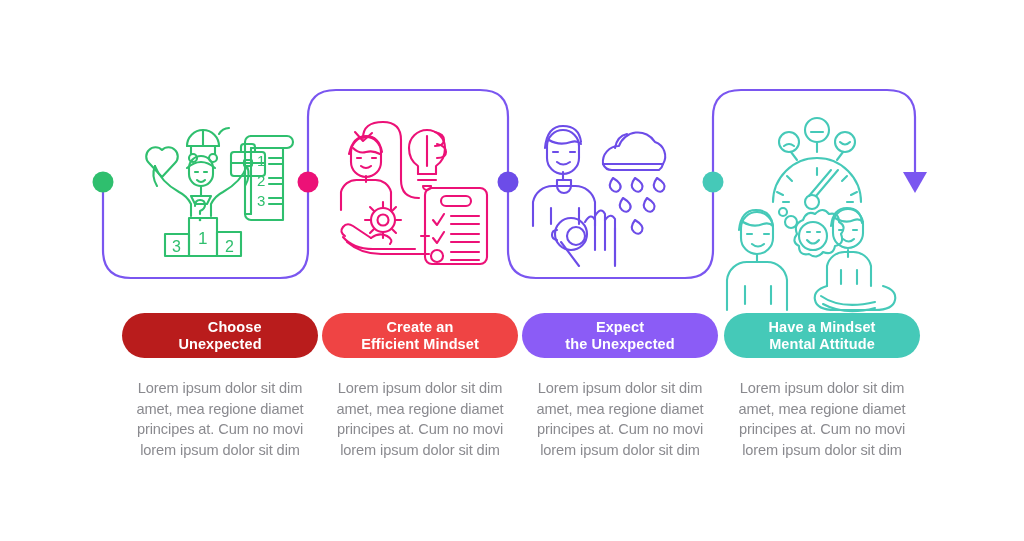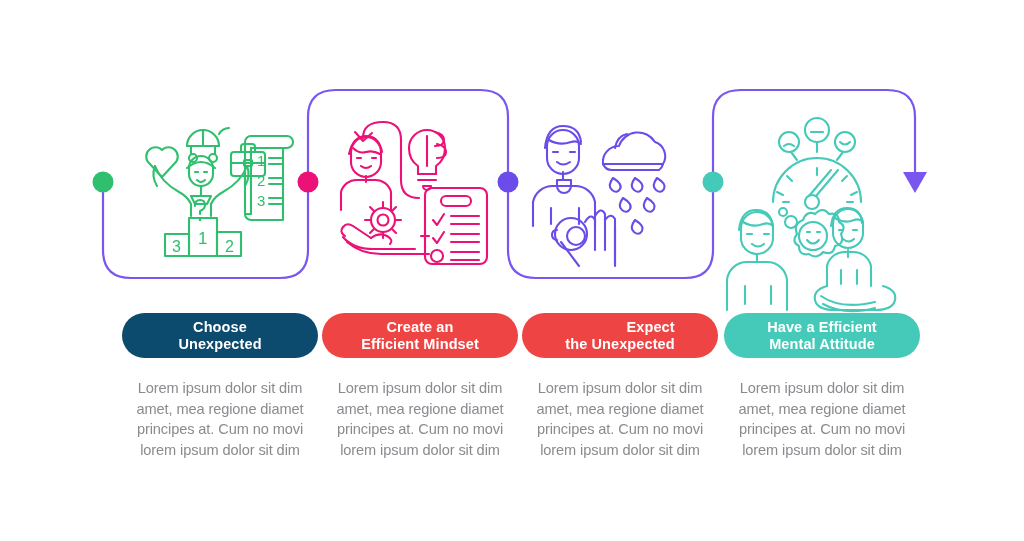--- a/index.html
+++ b/index.html
@@ -261,52 +261,52 @@
       <path d="M106 176 v-20 a18 18 0 0 1 18 -14 h8 a18 18 0 0 1 18 14 v20"></path>
       <path d="M120 160 v14 M136 160 v14"></path>
 
       <path d="M106 176 q-14 4 -12 14 q2 10 20 10 h40 q18 0 20 -10 q2 -10 -12 -14"></path>
       <path d="M100 186 q20 14 54 6"></path>
       <path d="M102 194 q22 12 52 4"></path>
     </svg>
   </div>
 
   <div class="col" style="left:122px;">
-    <div class="pill" style="background:#0c4a6e;">
+    <div class="pill" style="background:#b91c1c;text-align:right;">
       <div>
         <span>Choose</span>
         <span>Unexpected</span>
       </div>
     </div>
     <div class="body-text">Lorem ipsum dolor sit dim amet, mea regione diamet principes at. Cum no movi lorem ipsum dolor sit dim</div>
   </div>
 
   <div class="col" style="left:322px;">
     <div class="pill" style="background:#ef4444;">
       <div>
         <span>Create an</span>
         <span>Efficient Mindset</span>
       </div>
     </div>
     <div class="body-text">Lorem ipsum dolor sit dim amet, mea regione diamet principes at. Cum no movi lorem ipsum dolor sit dim</div>
   </div>
 
   <div class="col" style="left:522px;">
-    <div class="pill" style="background:#ef4444;text-align:right;">
+    <div class="pill" style="background:#8b5cf6;">
       <div>
         <span>Expect</span>
         <span>the Unexpected</span>
       </div>
     </div>
     <div class="body-text">Lorem ipsum dolor sit dim amet, mea regione diamet principes at. Cum no movi lorem ipsum dolor sit dim</div>
   </div>
 
   <div class="col" style="left:724px;">
     <div class="pill" style="background:#45c9b8;">
       <div>
-        <span>Have a Efficient</span>
+        <span>Have a Mindset</span>
         <span>Mental Attitude</span>
       </div>
     </div>
     <div class="body-text">Lorem ipsum dolor sit dim amet, mea regione diamet principes at. Cum no movi lorem ipsum dolor sit dim</div>
   </div>
 
 </div>
 
 </body></html>

